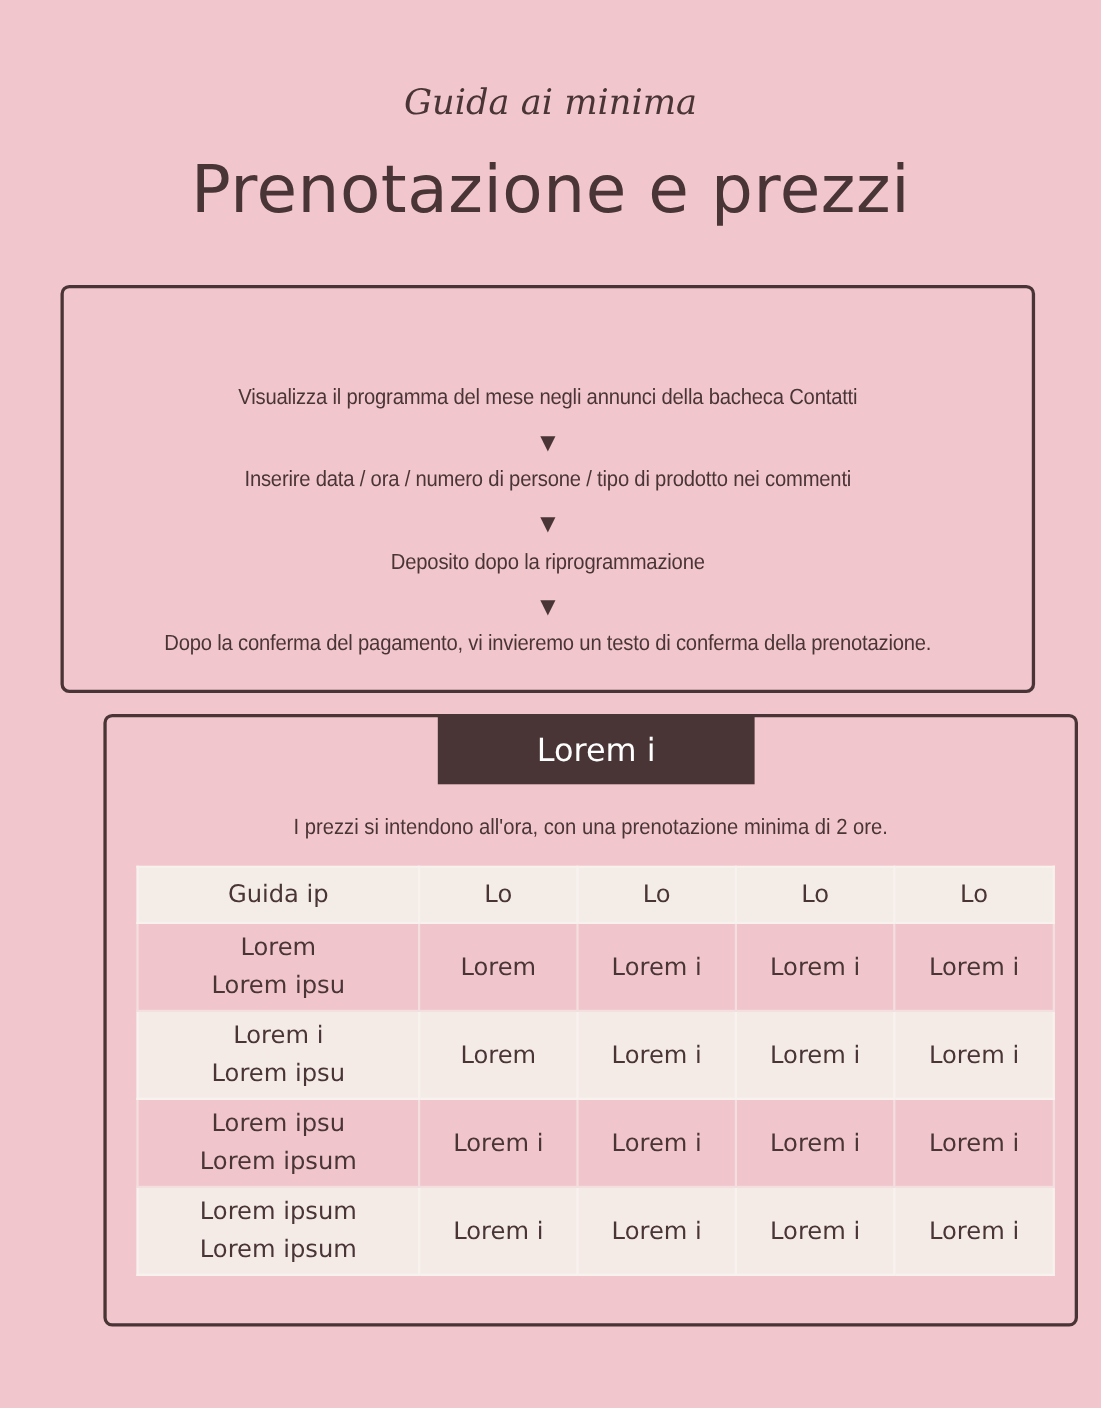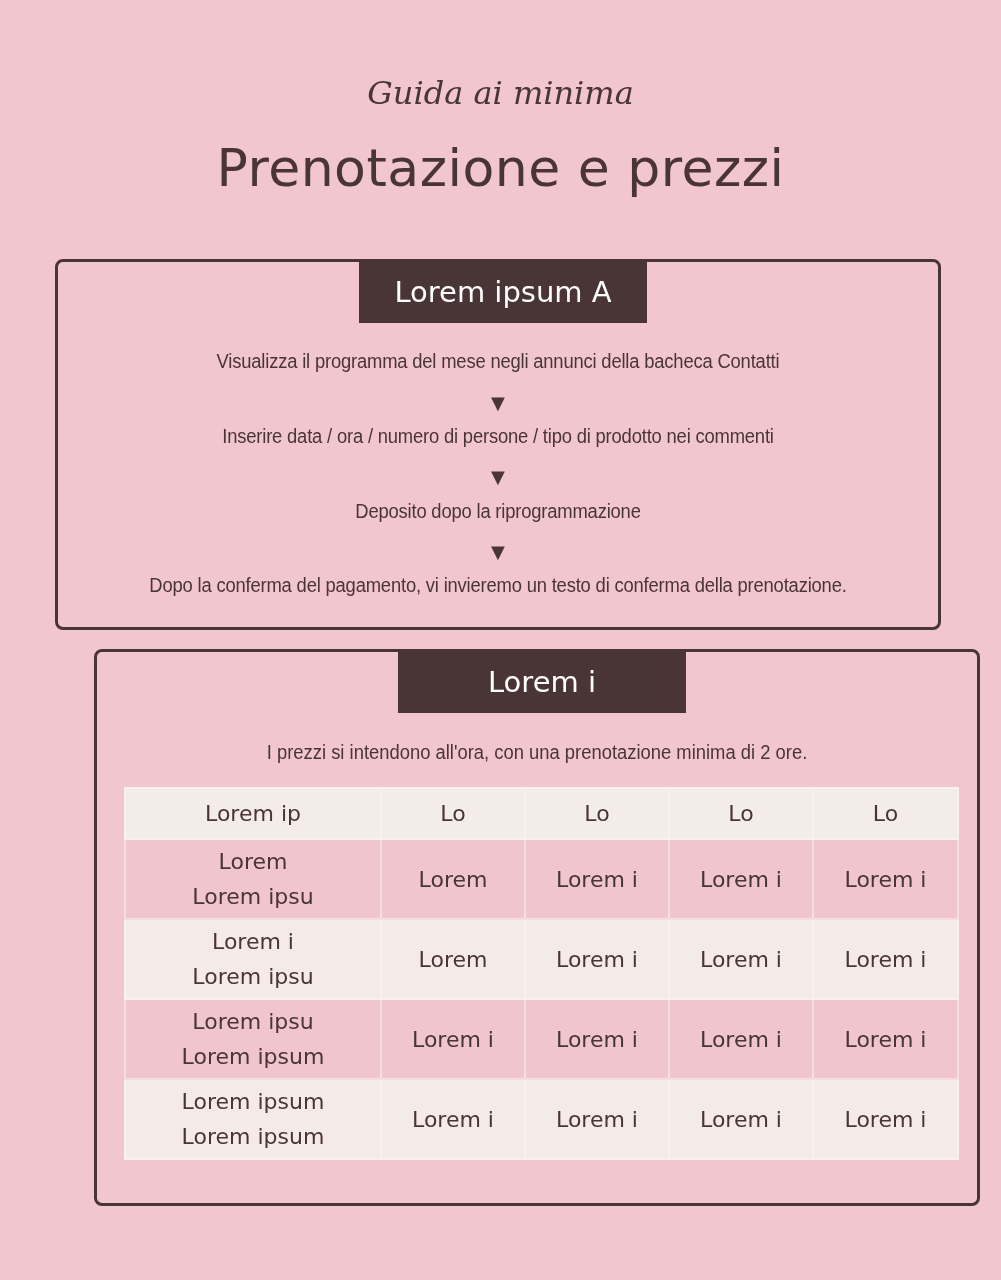--- a/index.html
+++ b/index.html
@@ -26,21 +26,21 @@
       font-size: 32px;
       color: #4a3536;
       letter-spacing: 0px;
     }
     .title {
       position: absolute;
       top: 138px;
       left: 0;
       width: 1001px;
       text-align: center;
-      font-size: 52px;
+      font-size: 60px;
       color: #4a3536;
       font-weight: normal;
       letter-spacing: 0.5px;
     }
     .box {
       position: absolute;
       left: 55px;
       width: 886px;
       border: 3px solid #4a3536;
       border-radius: 8px;
@@ -126,21 +126,20 @@
     col.c4 { width: 145px; }
     .line { display: block; }
   </style>
 </head>
 <body>
 
 <div class="subtitle">Guida ai minima</div>
 <div class="title">Prenotazione e prezzi</div>
 
 <div class="box box1">
-  <div class="box-label">Lorem ipsum A</div>
 
   <div class="step" style="top:88px;">Visualizza il programma del mese negli annunci della bacheca Contatti</div>
   <div class="arrow" style="top:131px;">▼</div>
 
   <div class="step" style="top:163px;">Inserire data / ora / numero di persone / tipo di prodotto nei commenti</div>
   <div class="arrow" style="top:205px;">▼</div>
 
   <div class="step" style="top:238px;">Deposito dopo la riprogrammazione</div>
   <div class="arrow" style="top:280px;">▼</div>
 
@@ -154,21 +153,21 @@
   <table class="prices">
     <colgroup>
       <col class="c0">
         <col class="c1">
         <col class="c2">
         <col class="c3">
         <col class="c4">
     </colgroup>
     <thead>
       <tr>
-        <th>Lorem ip</th>
+        <th>Guida ip</th>
         <th>Lo</th>
         <th>Lo</th>
         <th>Lo</th>
         <th>Lo</th>
       </tr>
     </thead>
     <tbody>
       <tr class="odd">
         <td>
           <span class="line">Lorem</span>

